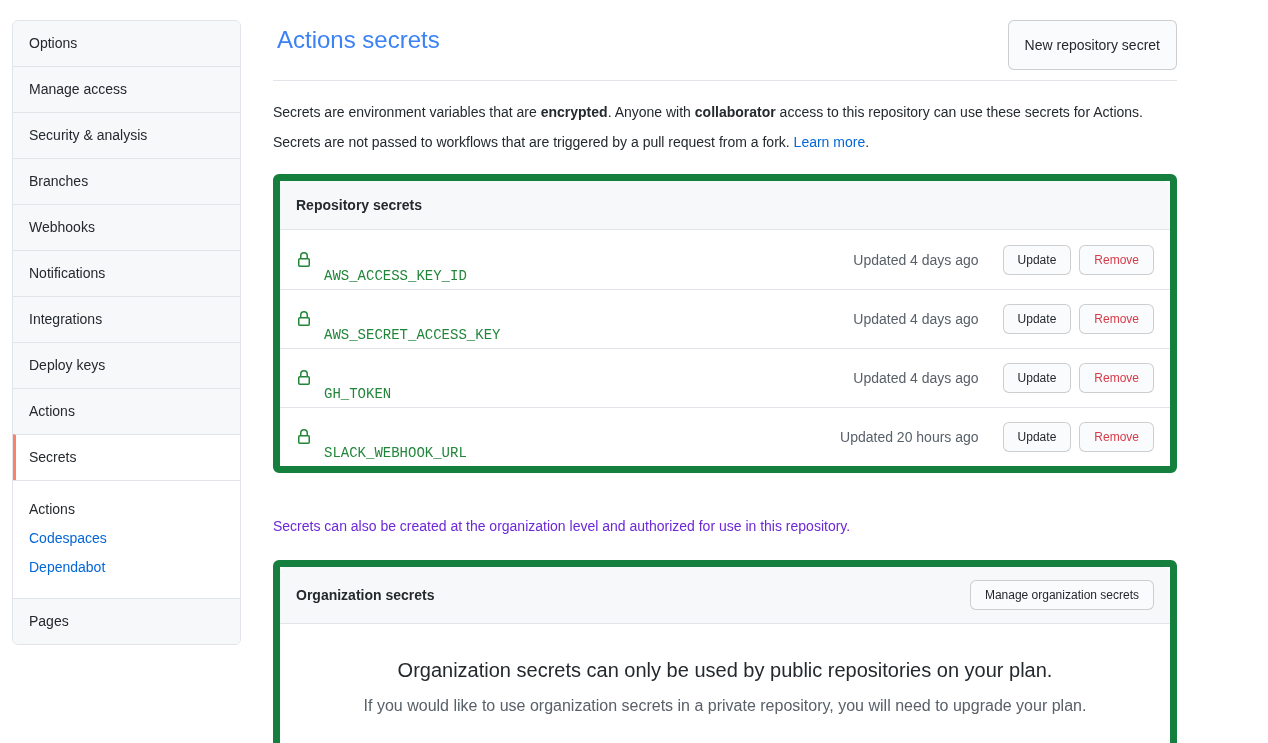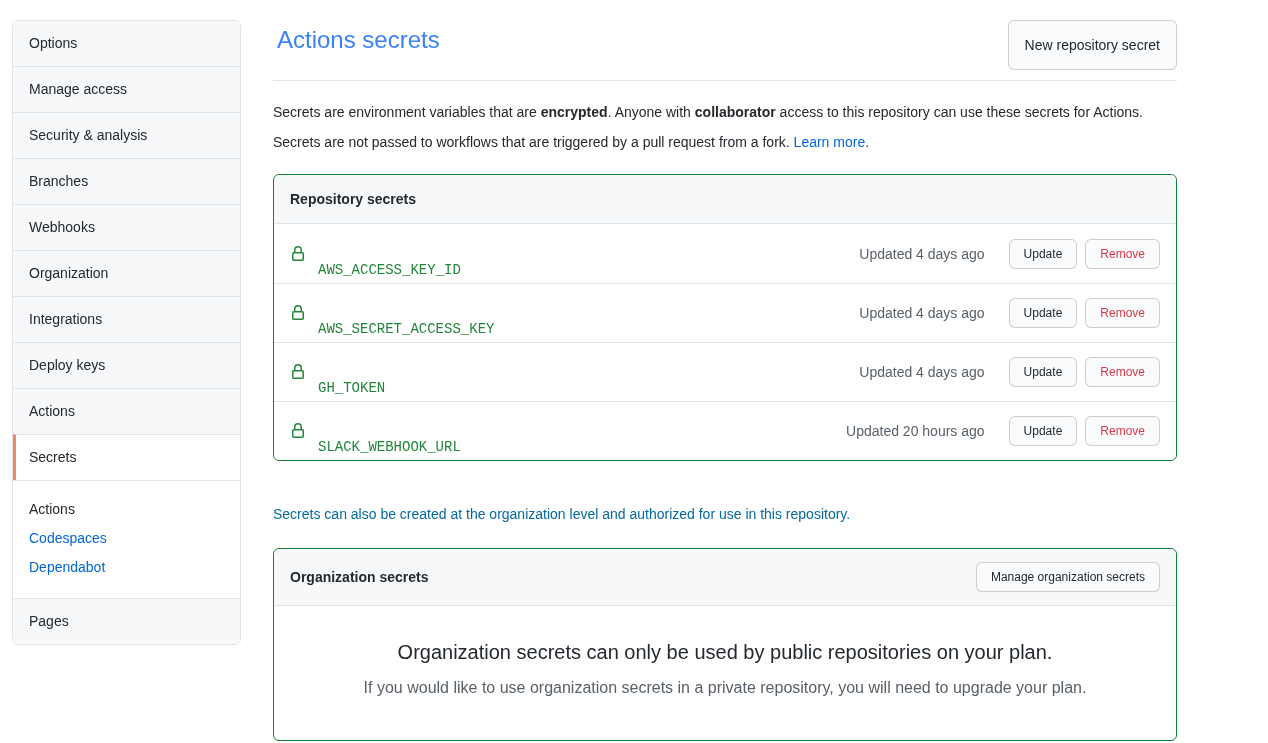--- a/index.html
+++ b/index.html
@@ -47,40 +47,40 @@
     color: #24292e; font-weight: 500; font-size: 14px; line-height: 20px;
     padding: 14px 16px; cursor: pointer; font-family: inherit; white-space: nowrap;
   }
   .btn-sm { font-size: 12px; padding: 4px 14px; }
   .btn-danger { color: #d73a49; }
 
   p.desc { margin: 16px 0 17px; font-size: 14px; line-height: 30px; color: #24292e; }
   p.desc strong { font-weight: 600; }
   a.inline-link { color: #0366d6; text-decoration: none; cursor: pointer; }
 
-  .box { border: 1px solid #15803d; border-radius: 6px; background: #fff; }
+  .box { border: 7px solid #15803d; border-radius: 6px; background: #fff; }
   .box-header {
     background: #f6f8fa; border-bottom: 1px solid #e1e4e8;
     padding: 16px; font-size: 14px; font-weight: 600; color: #24292e;
     border-radius: 6px 6px 0 0;
   }
   .secret-row {
     display: flex; align-items: center; padding: 0 16px; height: 59px; background: #fff;
   }
   .secret-row + .secret-row { border-top: 1px solid #e1e4e8; }
   .secret-row:last-child { border-radius: 0 0 6px 6px; }
   .lock { display: inline-flex; margin-right: 12px; color: #22863a; }
   .secret-name {
     font-family: "Liberation Mono", "DejaVu Sans Mono", monospace;
     font-size: 14px; color: #22863a; margin-top: 32px;
   }
   .updated { margin-left: auto; color: #586069; font-size: 14px; margin-right: 24px; }
   .secret-row .btn + .btn { margin-left: 8px; }
 
-  p.org-note { margin: 45px 0 26px; font-size: 14px; color: #0369a1; }
+  p.org-note { margin: 45px 0 26px; font-size: 14px; color: #6d28d9; }
 
   .org-header {
     display: flex; justify-content: space-between; align-items: center;
     padding: 13px 16px;
     gap: 24px;
   }
   .blankslate { padding: 32px 40px 40px; text-align: center; }
   .blankslate h3 { margin: 0 0 10px; font-size: 20px; font-weight: 400; line-height: 28px; color: #24292e; }
   .blankslate p { margin: 0; font-size: 16px; line-height: 24px; color: #586069; }
 </style>
@@ -88,21 +88,21 @@
 <body>
 
 <div class="page">
 
   <nav class="sidebar">
     <a class="side-item">Options</a>
     <a class="side-item">Manage access</a>
     <a class="side-item">Security &amp; analysis</a>
     <a class="side-item">Branches</a>
     <a class="side-item">Webhooks</a>
-    <a class="side-item">Organization</a>
+    <a class="side-item">Notifications</a>
     <a class="side-item">Integrations</a>
     <a class="side-item">Deploy keys</a>
     <a class="side-item">Actions</a>
     <a class="side-item active">Secrets</a>
     <div class="subnav">
       <a class="subnav-item current">Actions</a>
       <a class="subnav-item link">Codespaces</a>
       <a class="subnav-item link">Dependabot</a>
     </div>
     <a class="side-item">Pages</a>

